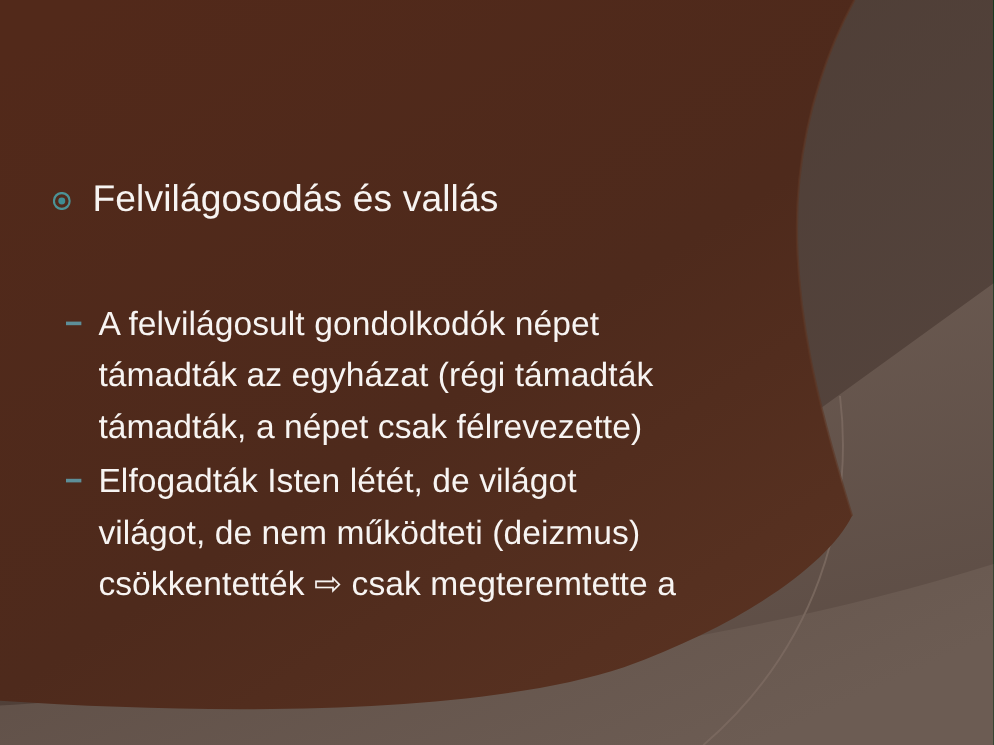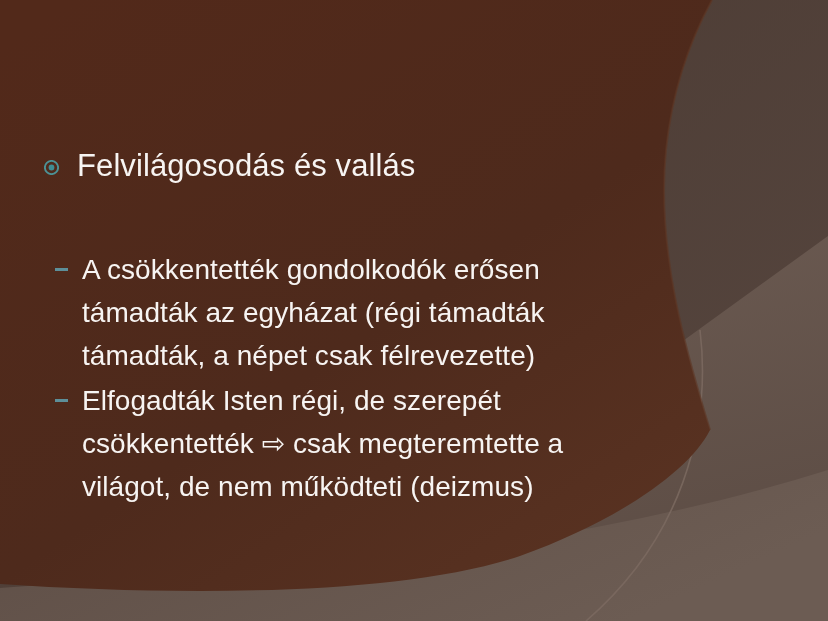--- a/index.html
+++ b/index.html
@@ -141,34 +141,34 @@
 
     <div class="l2-group">
 
       <div class="l2">
         <span class="l2-bullet">
           <svg width="13" height="5" viewBox="0 0 13 5">
             <rect x="0" y="1" width="13" height="3" fill="#5d8f99"></rect>
           </svg>
         </span>
         <span class="l2-lines">
-          <div class="l2-line">A csökkentették gondolkodók erősen</div>
+          <div class="l2-line">A felvilágosult gondolkodók népet</div>
           <div class="l2-line">támadták az egyházat (régi támadták</div>
           <div class="l2-line">támadták, a népet csak félrevezette)</div>
         </span>
       </div>
 
       <div class="l2">
         <span class="l2-bullet">
           <svg width="13" height="5" viewBox="0 0 13 5">
             <rect x="0" y="1" width="13" height="3" fill="#5d8f99"></rect>
           </svg>
         </span>
         <span class="l2-lines">
-          <div class="l2-line">Elfogadták Isten régi, de szerepét</div>
+          <div class="l2-line">Elfogadták Isten létét, de világot</div>
+          <div class="l2-line">világot, de nem működteti (deizmus)</div>
           <div class="l2-line">csökkentették ⇨ csak megteremtette a</div>
-          <div class="l2-line">világot, de nem működteti (deizmus)</div>
         </span>
       </div>
 
     </div>
   </div>
 </div>
 
 </body></html>

